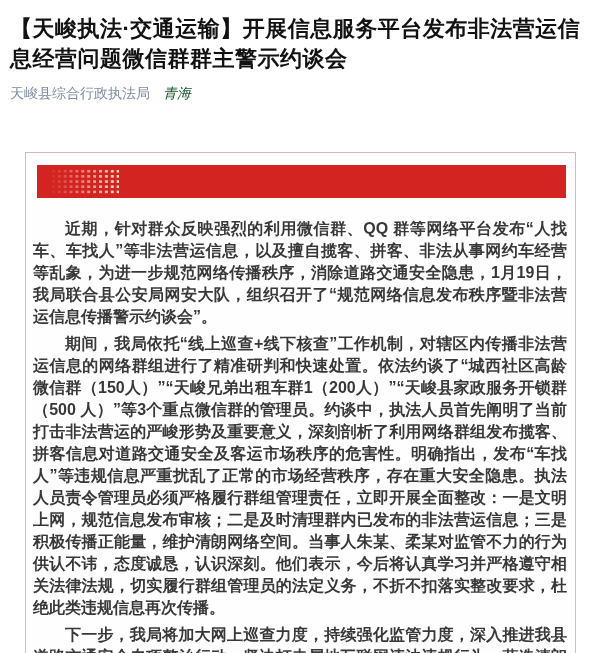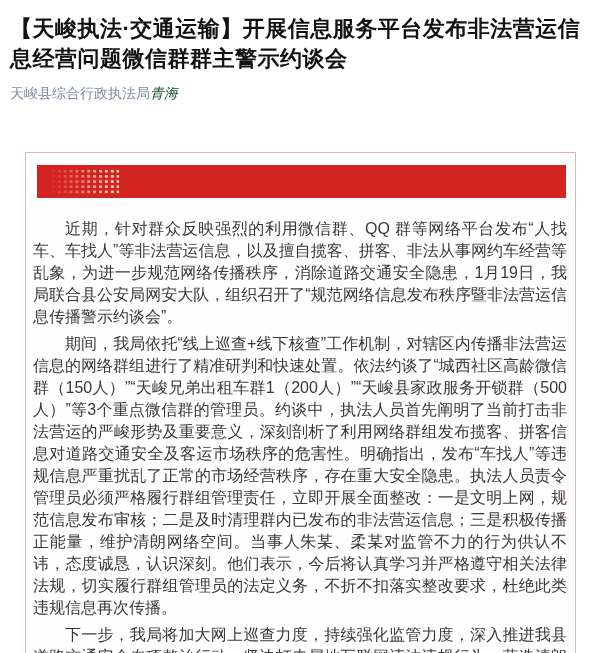--- a/index.html
+++ b/index.html
@@ -11,21 +11,21 @@
   }
   .article-header{padding:14px 12px 0 10px;}
   .article-title{
     margin:0;
     font-size:22px;line-height:30px;font-weight:700;color:#121212;
     letter-spacing:0.5px;
   }
   .meta-row{
     margin-top:10px;
     font-size:14px;line-height:18px;
-    display:flex;align-items:baseline;
+    display:flex;align-items:baseline;gap:13px;
   }
   .meta-source{color:#7f8ba3;cursor:pointer;}
   .meta-date{color:#b7b7b7;}
   .meta-location{color:#14532d;font-style:italic;}
 
   .content-box{
     margin:50px 24px 0 25px;
     border:1px solid #e2b4b4;
     border-bottom:2px solid #cf8f8f;
     background:#fffefe;
@@ -50,20 +50,21 @@
   .article-body{
     padding:20px 1px 0 1px;
     font-size:16px;line-height:22px;
     color:#383838;
     text-align:justify;
   }
   .article-body p{
     margin:0 0 5px 0;
     text-indent:2em;
     word-break:break-all;
+    font-weight:bold;
   }
   .article-body p:last-child{margin-bottom:0;}
 </style>
 </head>
 <body>
 
 <div class="article-header">
   <h1 class="article-title">【天峻执法·交通运输】开展信息服务平台发布非法营运信息经营问题微信群群主警示约谈会</h1>
   <div class="meta-row">
     <span class="meta-source">天峻县综合行政执法局</span>

